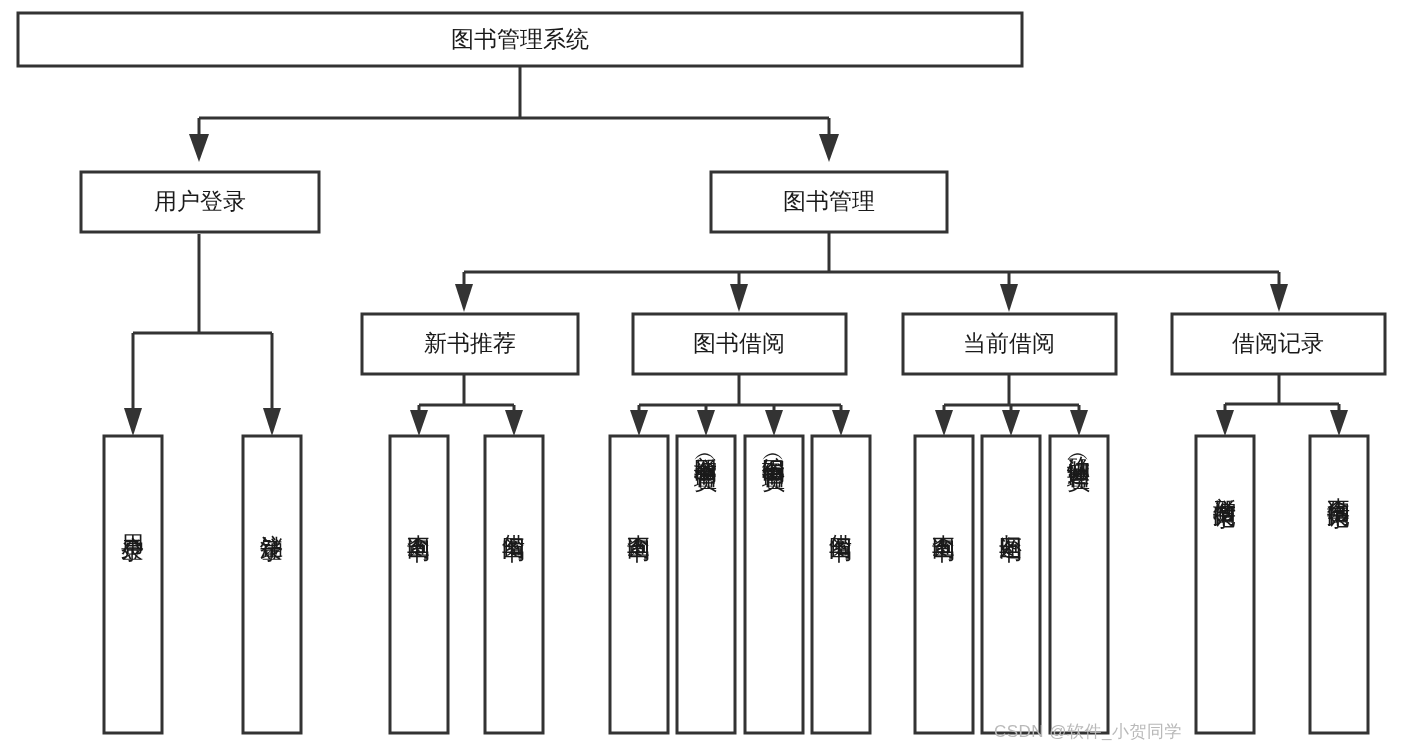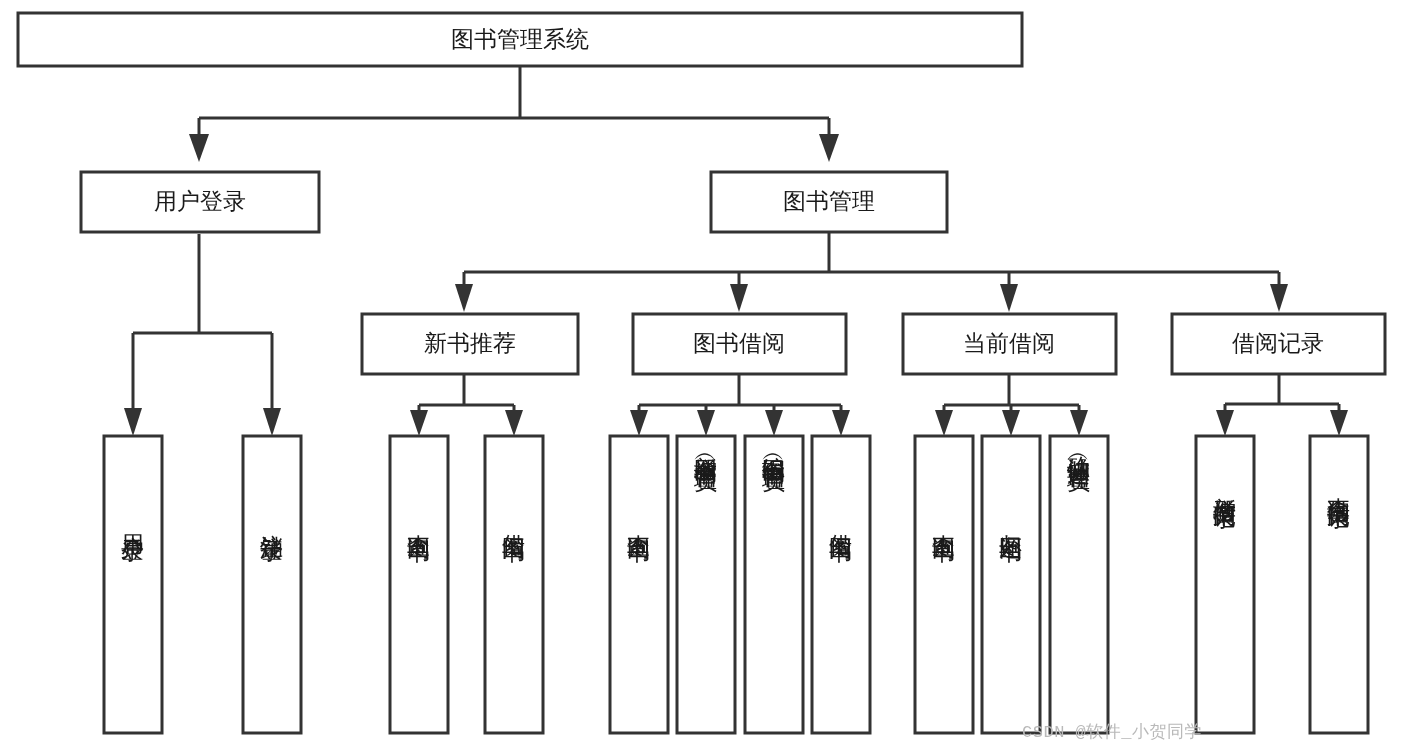--- a/index.html
+++ b/index.html
@@ -11,21 +11,20 @@
     width: 1405px;
     height: 747px;
     font-family: "Liberation Sans", "DejaVu Sans", sans-serif;
     overflow: hidden;
   }
   #diagram-root {
     position: relative;
     width: 1192px;
     height: 747px;
     background: #ffffff;
-    padding-left: 20px;
   }
   svg#flow-svg {
     position: absolute;
     left: 0;
     top: 0;
     width: 1405px;
     height: 747px;
     display: block;
   }
   .node-box {
@@ -56,21 +55,21 @@
     fill: #1a1a1a;
     text-anchor: middle;
     writing-mode: vertical-rl;
     text-orientation: upright;
     letter-spacing: 2px;
   }
   .watermark {
     position: absolute;
     right: 10px;
     bottom: 4px;
-    font-family: Liberation Mono, monospace;
+    font-family: Liberation Sans, sans-serif;
     font-size: 17px;
     color: #b9b9b9;
     letter-spacing: 0.5px;
     white-space: nowrap;
     pointer-events: none;
   }
 </style>
 </head>
 <body>
 

